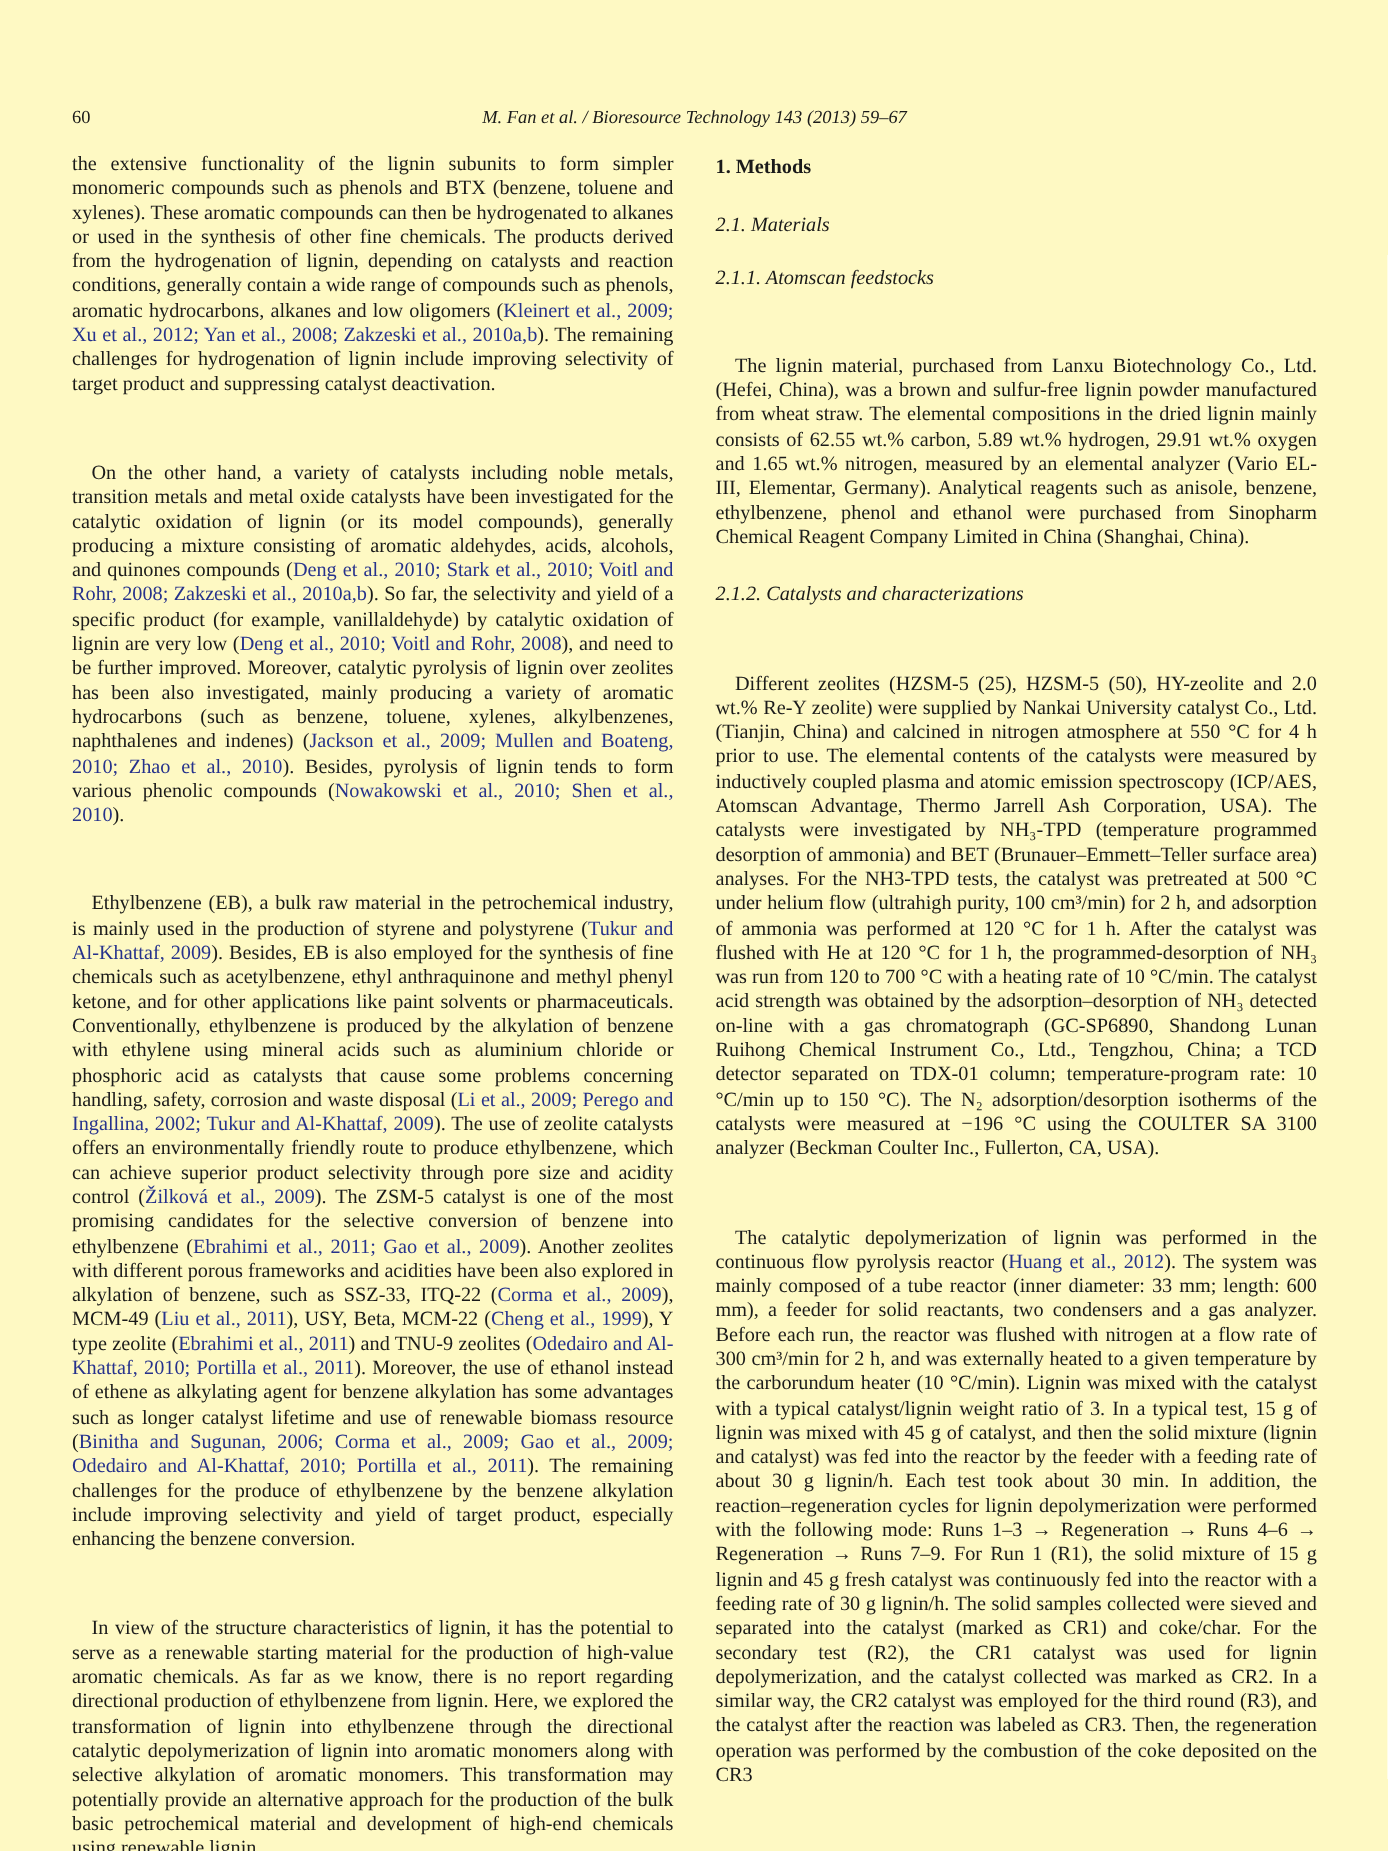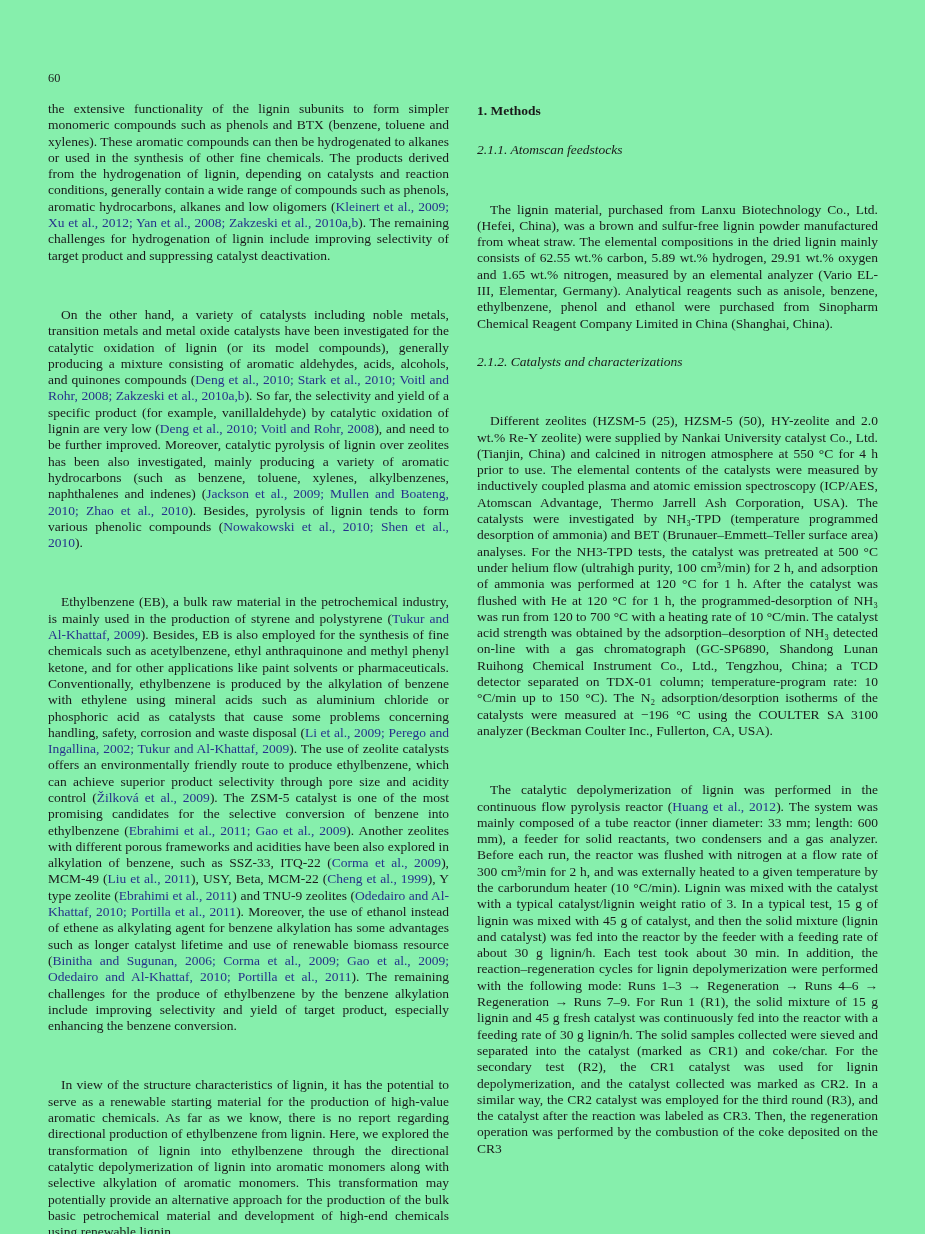--- a/index.html
+++ b/index.html
@@ -1,20 +1,20 @@
 <!DOCTYPE html>
 <html lang="en" style="--cite: #26328c;"><head>
 <meta charset="utf-8">
 <style>
   html, body { margin: 0; padding: 0; background: #ffffff; }
   .page {
     position: relative;
     width: 925px;
     height: 1234px;
-    background: #86efac;
+    background: #fef9c3;
     font-family: "Liberation Serif", "DejaVu Serif", serif;
     color: #1a1a1a;
     overflow: hidden;
   }
   .running-head {
     position: absolute;
     top: 71px;
     left: 48px;
     width: 830px;
     height: 16px;
@@ -64,30 +64,32 @@
   }
   .para + .h3 { margin-top: 22px; }
   .para + .h4 { margin-top: 22px; }
 </style>
 </head>
 <body>
 
 <div class="page">
   <div class="running-head">
     <span class="page-num">60</span>
+    <div class="running-title">M. Fan et al. / Bioresource Technology 143 (2013) 59–67</div>
   </div>
   <div class="columns">
     <div class="col" id="left-col">
         <p class="para"><span>the extensive functionality of the lignin subunits to form simpler monomeric compounds such as phenols and BTX (benzene, toluene and xylenes). These aromatic compounds can then be hydrogenated to alkanes or used in the synthesis of other fine chemicals. The products derived from the hydrogenation of lignin, depending on catalysts and reaction conditions, generally contain a wide range of compounds such as phenols, aromatic hydrocarbons, alkanes and low oligomers (</span><span class="cite">Kleinert et al., 2009; Xu et al., 2012; Yan et al., 2008; Zakzeski et al., 2010a,b</span><span>). The remaining challenges for hydrogenation of lignin include improving selectivity of target product and suppressing catalyst deactivation.</span></p>
         <p class="para indent"><span>On the other hand, a variety of catalysts including noble metals, transition metals and metal oxide catalysts have been investigated for the catalytic oxidation of lignin (or its model compounds), generally producing a mixture consisting of aromatic aldehydes, acids, alcohols, and quinones compounds (</span><span class="cite">Deng et al., 2010; Stark et al., 2010; Voitl and Rohr, 2008; Zakzeski et al., 2010a,b</span><span>). So far, the selectivity and yield of a specific product (for example, vanillaldehyde) by catalytic oxidation of lignin are very low (</span><span class="cite">Deng et al., 2010; Voitl and Rohr, 2008</span><span>), and need to be further improved. Moreover, catalytic pyrolysis of lignin over zeolites has been also investigated, mainly producing a variety of aromatic hydrocarbons (such as benzene, toluene, xylenes, alkylbenzenes, naphthalenes and indenes) (</span><span class="cite">Jackson et al., 2009; Mullen and Boateng, 2010; Zhao et al., 2010</span><span>). Besides, pyrolysis of lignin tends to form various phenolic compounds (</span><span class="cite">Nowakowski et al., 2010; Shen et al., 2010</span><span>).</span></p>
         <p class="para indent"><span>Ethylbenzene (EB), a bulk raw material in the petrochemical industry, is mainly used in the production of styrene and polystyrene (</span><span class="cite">Tukur and Al-Khattaf, 2009</span><span>). Besides, EB is also employed for the synthesis of fine chemicals such as acetylbenzene, ethyl anthraquinone and methyl phenyl ketone, and for other applications like paint solvents or pharmaceuticals. Conventionally, ethylbenzene is produced by the alkylation of benzene with ethylene using mineral acids such as aluminium chloride or phosphoric acid as catalysts that cause some problems concerning handling, safety, corrosion and waste disposal (</span><span class="cite">Li et al., 2009; Perego and Ingallina, 2002; Tukur and Al-Khattaf, 2009</span><span>). The use of zeolite catalysts offers an environmentally friendly route to produce ethylbenzene, which can achieve superior product selectivity through pore size and acidity control (</span><span class="cite">Žilková et al., 2009</span><span>). The ZSM-5 catalyst is one of the most promising candidates for the selective conversion of benzene into ethylbenzene (</span><span class="cite">Ebrahimi et al., 2011; Gao et al., 2009</span><span>). Another zeolites with different porous frameworks and acidities have been also explored in alkylation of benzene, such as SSZ-33, ITQ-22 (</span><span class="cite">Corma et al., 2009</span><span>), MCM-49 (</span><span class="cite">Liu et al., 2011</span><span>), USY, Beta, MCM-22 (</span><span class="cite">Cheng et al., 1999</span><span>), Y type zeolite (</span><span class="cite">Ebrahimi et al., 2011</span><span>) and TNU-9 zeolites (</span><span class="cite">Odedairo and Al-Khattaf, 2010; Portilla et al., 2011</span><span>). Moreover, the use of ethanol instead of ethene as alkylating agent for benzene alkylation has some advantages such as longer catalyst lifetime and use of renewable biomass resource (</span><span class="cite">Binitha and Sugunan, 2006; Corma et al., 2009; Gao et al., 2009; Odedairo and Al-Khattaf, 2010; Portilla et al., 2011</span><span>). The remaining challenges for the produce of ethylbenzene by the benzene alkylation include improving selectivity and yield of target product, especially enhancing the benzene conversion.</span></p>
         <p class="para indent"><span>In view of the structure characteristics of lignin, it has the potential to serve as a renewable starting material for the production of high-value aromatic chemicals. As far as we know, there is no report regarding directional production of ethylbenzene from lignin. Here, we explored the transformation of lignin into ethylbenzene through the directional catalytic depolymerization of lignin into aromatic monomers along with selective alkylation of aromatic monomers. This transformation may potentially provide an alternative approach for the production of the bulk basic petrochemical material and development of high-end chemicals using renewable lignin.</span></p>
       </div>
     <div class="col" id="right-col">
         <div class="h2">1. Methods</div>
+        <div class="h3">2.1. Materials</div>
         <div class="h4">2.1.1. Atomscan feedstocks</div>
         <p class="para indent"><span>The lignin material, purchased from Lanxu Biotechnology Co., Ltd. (Hefei, China), was a brown and sulfur-free lignin powder manufactured from wheat straw. The elemental compositions in the dried lignin mainly consists of 62.55 wt.% carbon, 5.89 wt.% hydrogen, 29.91 wt.% oxygen and 1.65 wt.% nitrogen, measured by an elemental analyzer (Vario EL-III, Elementar, Germany). Analytical reagents such as anisole, benzene, ethylbenzene, phenol and ethanol were purchased from Sinopharm Chemical Reagent Company Limited in China (Shanghai, China).</span></p>
         <div class="h4">2.1.2. Catalysts and characterizations</div>
         <p class="para indent"><span>Different zeolites (HZSM-5 (25), HZSM-5 (50), HY-zeolite and 2.0 wt.% Re-Y zeolite) were supplied by Nankai University catalyst Co., Ltd. (Tianjin, China) and calcined in nitrogen atmosphere at 550 °C for 4 h prior to use. The elemental contents of the catalysts were measured by inductively coupled plasma and atomic emission spectroscopy (ICP/AES, Atomscan Advantage, Thermo Jarrell Ash Corporation, USA). The catalysts were investigated by NH₃-TPD (temperature programmed desorption of ammonia) and BET (Brunauer–Emmett–Teller surface area) analyses. For the NH3-TPD tests, the catalyst was pretreated at 500 °C under helium flow (ultrahigh purity, 100 cm³/min) for 2 h, and adsorption of ammonia was performed at 120 °C for 1 h. After the catalyst was flushed with He at 120 °C for 1 h, the programmed-desorption of NH₃ was run from 120 to 700 °C with a heating rate of 10 °C/min. The catalyst acid strength was obtained by the adsorption–desorption of NH₃ detected on-line with a gas chromatograph (GC-SP6890, Shandong Lunan Ruihong Chemical Instrument Co., Ltd., Tengzhou, China; a TCD detector separated on TDX-01 column; temperature-program rate: 10 °C/min up to 150 °C). The N₂ adsorption/desorption isotherms of the catalysts were measured at −196 °C using the COULTER SA 3100 analyzer (Beckman Coulter Inc., Fullerton, CA, USA).</span></p>
         <p class="para indent"><span>The catalytic depolymerization of lignin was performed in the continuous flow pyrolysis reactor (</span><span class="cite">Huang et al., 2012</span><span>). The system was mainly composed of a tube reactor (inner diameter: 33 mm; length: 600 mm), a feeder for solid reactants, two condensers and a gas analyzer. Before each run, the reactor was flushed with nitrogen at a flow rate of 300 cm³/min for 2 h, and was externally heated to a given temperature by the carborundum heater (10 °C/min). Lignin was mixed with the catalyst with a typical catalyst/lignin weight ratio of 3. In a typical test, 15 g of lignin was mixed with 45 g of catalyst, and then the solid mixture (lignin and catalyst) was fed into the reactor by the feeder with a feeding rate of about 30 g lignin/h. Each test took about 30 min. In addition, the reaction–regeneration cycles for lignin depolymerization were performed with the following mode: Runs 1–3 → Regeneration → Runs 4–6 → Regeneration → Runs 7–9. For Run 1 (R1), the solid mixture of 15 g lignin and 45 g fresh catalyst was continuously fed into the reactor with a feeding rate of 30 g lignin/h. The solid samples collected were sieved and separated into the catalyst (marked as CR1) and coke/char. For the secondary test (R2), the CR1 catalyst was used for lignin depolymerization, and the catalyst collected was marked as CR2. In a similar way, the CR2 catalyst was employed for the third round (R3), and the catalyst after the reaction was labeled as CR3. Then, the regeneration operation was performed by the combustion of the coke deposited on the CR3</span></p>
       </div>
   </div>
 </div>
 
 </body></html>

